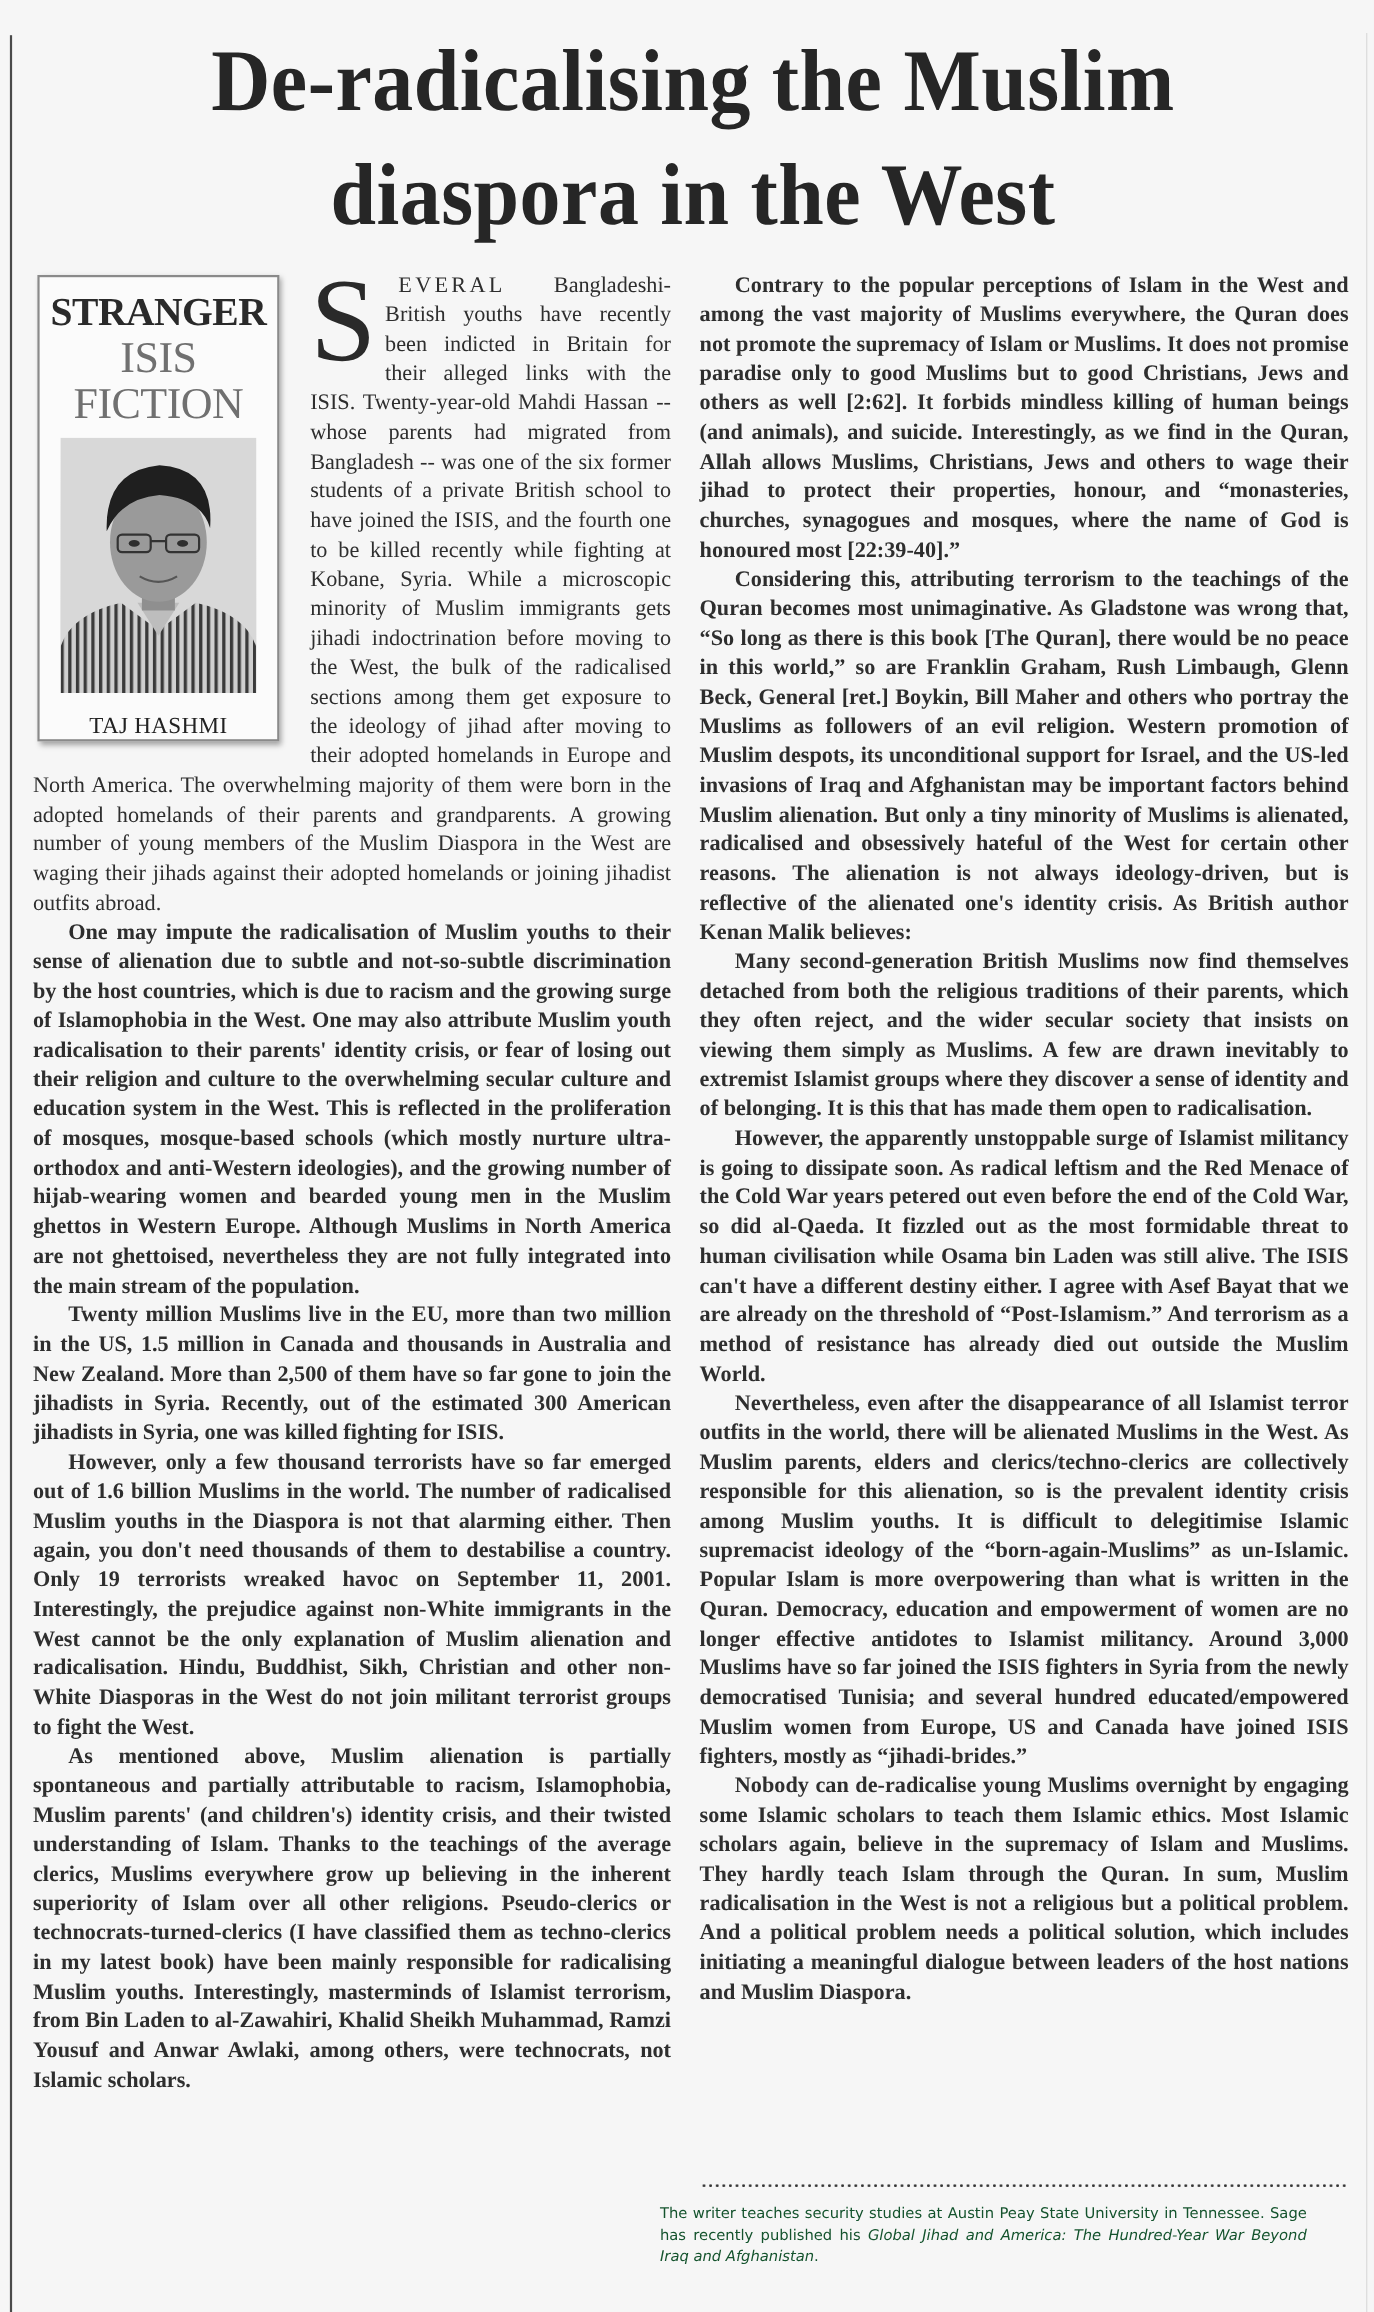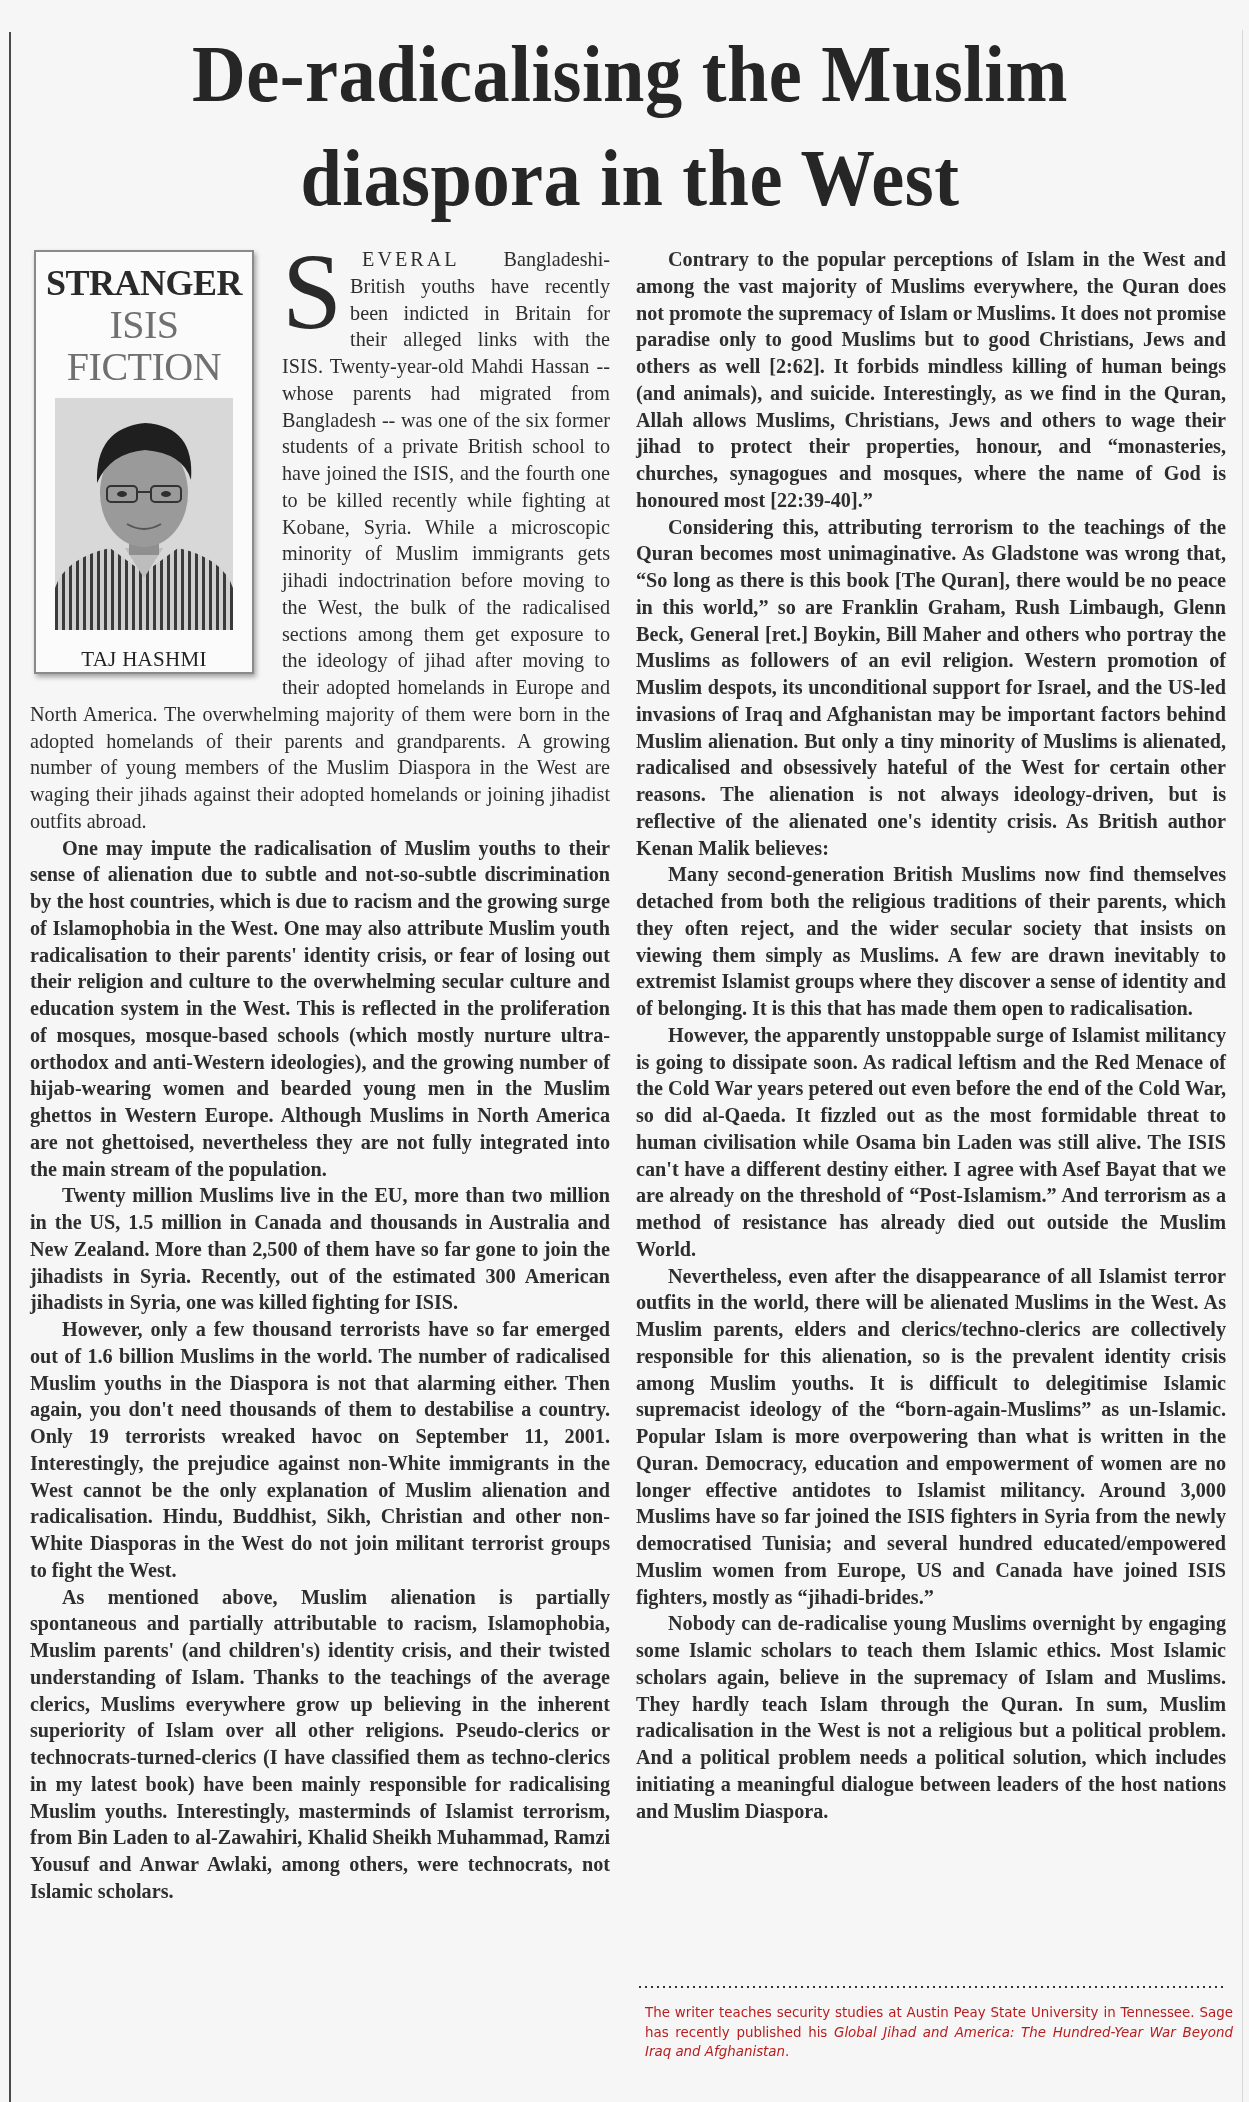--- a/index.html
+++ b/index.html
@@ -62,23 +62,23 @@
     color:#2a2a2a;
     font-family:"Liberation Serif","DejaVu Serif",serif;
   }
   .first-words{letter-spacing:3px;margin-left:12px;}
   .footer-dots{
     position:absolute;left:637px;top:1985px;width:588px;height:4px;
     background-image:radial-gradient(circle,#333 1.1px,transparent 1.3px);
     background-size:6px 4px;
   }
   .writer-note{
-    position:absolute;left:645px;top:2003px;width:588px;
+    position:absolute;left:600px;top:2003px;width:588px;
     font-family:"DejaVu Sans","Liberation Sans",sans-serif;
-    font-size:13.4px;line-height:19.5px;color:#b91c1c;
+    font-size:13.4px;line-height:19.5px;color:#14532d;
     text-align:justify;
   }
   .writer-note em{font-style:italic;}
 </style>
 </head>
 <body>
 
 <div class="left-rule"></div>
 <div class="right-rule"></div>
 

